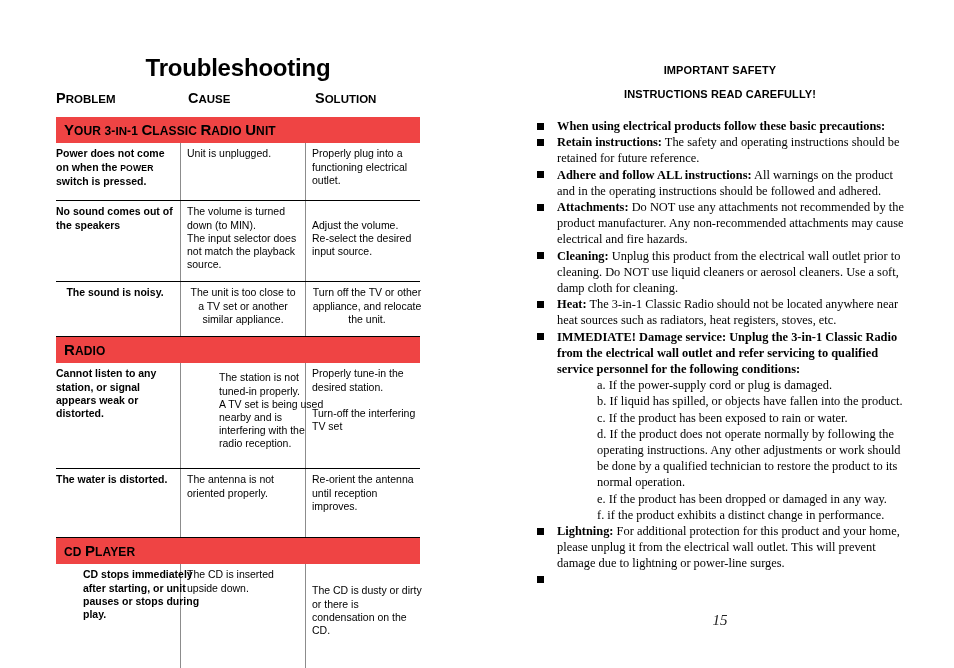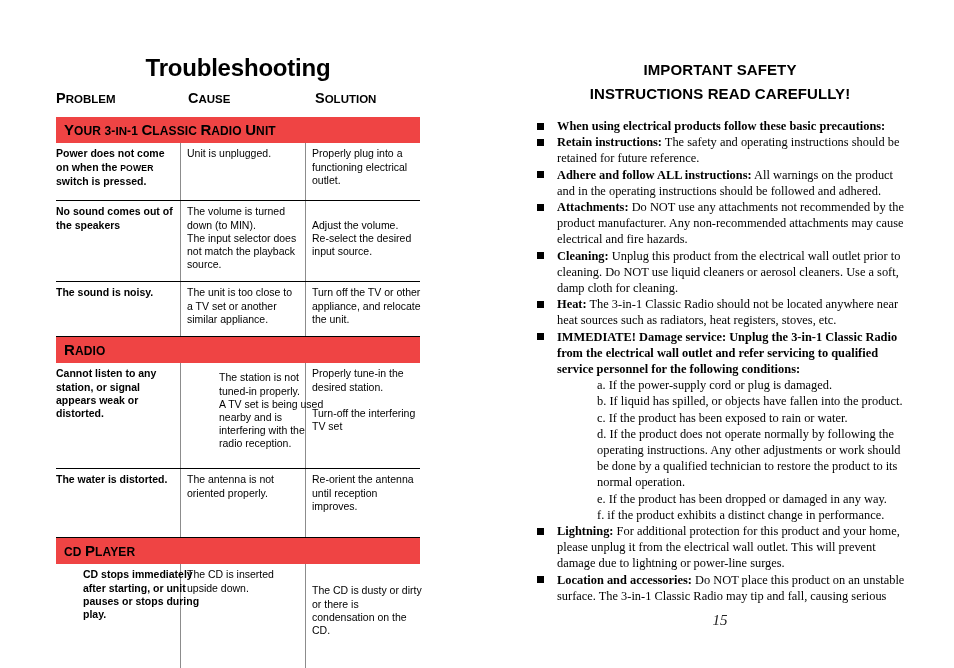--- a/index.html
+++ b/index.html
@@ -114,21 +114,21 @@
   
   #right-page {
     position: absolute;
     left: 535px;
     top: 58px;
     width: 370px;
   }
   #safety-title {
     font-family: "Liberation Sans", sans-serif;
     font-weight: bold;
-    font-size: 15px;
+    font-size: 11px;
     text-align: center;
     line-height: 24px;
     margin: 0 0 12px 0;
     letter-spacing: 0.1px;
   }
   #safety-title .line2 { display: block; }
 
   .s-list {
     font-family: "Liberation Serif", serif;
     font-size: 12.4px;
@@ -181,21 +181,21 @@
         <div class="trow" style="height: 57px;">
           <div class="cell c1" style="top: 4px;">Power does not come on when the <span class="smallcap">POWER</span> switch is pressed.</div>
           <div class="cell c2" style="top: 4px;">Unit is unplugged.</div>
           <div class="cell c3" style="top: 4px;">Properly plug into a functioning electrical outlet.</div>
         </div>
         <div class="trow" style="height: 80px;">
           <div class="cell c1" style="top: 4px;">No sound comes out of the speakers</div>
           <div class="cell c2" style="top: 4px;">The volume is turned down (to MIN).<br>The input selector does not match the playback source.</div>
           <div class="cell c3" style="top: 17.2px;">Adjust the volume.<br>Re-select the desired input source.</div>
         </div>
-        <div class="trow" style="height: 54px;">
+        <div class="trow" style="height: 54px; text-align: center;">
           <div class="cell c1" style="top: 4px;">The sound is noisy.</div>
           <div class="cell c2" style="top: 4px;">The unit is too close to a TV set or another similar appliance.</div>
           <div class="cell c3" style="top: 4px;">Turn off the TV or other appliance, and relocate the unit.</div>
         </div>
         <div class="section-bar"><span class="cap">R</span>ADIO</div>
         <div class="trow" style="height: 105px;">
           <div class="cell c1" style="top: 4px;">Cannot listen to any station, or signal appears weak or distorted.</div>
           <div class="cell c2" style="top: 8px; margin-left: 32px;">The station is not tuned-in properly.<br>A TV set is being used nearby and is interfering with the radio reception.</div>
           <div class="cell c3" style="top: 4px;">Properly tune-in the desired station.<br>&nbsp;<br>Turn-off the interfering TV  set</div>
         </div>
@@ -231,17 +231,17 @@
       <div class="s-item allbold"><span class="s-bullet"></span><span><b>IMMEDIATE! Damage service: Unplug the 3-in-1 Classic Radio from the electrical wall outlet and refer servicing to qualified service personnel for the following conditions:</b></span></div>
       <div class="sub-list">
         <div class="sub-item">a. If the power-supply cord or plug is damaged.</div>
         <div class="sub-item">b. If liquid has spilled, or objects have fallen into the product.</div>
         <div class="sub-item">c. If the product has been exposed to rain or water.</div>
         <div class="sub-item">d. If the product does not operate normally by following the operating instructions. Any other adjustments or work should be done by a qualified technician to restore the product to its normal operation.</div>
         <div class="sub-item">e. If the product has been dropped or damaged in any way.</div>
         <div class="sub-item">f. if the product exhibits a distinct change in performance.</div>
       </div>
       <div class="s-item"><span class="s-bullet"></span><span><b>Lightning:</b> For additional protection for this product and your home, please unplug it from the electrical wall outlet. This will prevent damage due to lightning or power-line surges.</span></div>
-      <div class="s-item"><span class="s-bullet"></span><span><b>Location and accessories:</b> Do NOT place this product on an unstable surface. The 3-in-1 Classic Radio may tip and fall, causing serious</span></div>
+      <div class="s-item"><span class="s-bullet"></span></div>
     </div>
 </div>
 
 <div class="page-num" id="page-num-right">15</div>
 
 </body></html>

